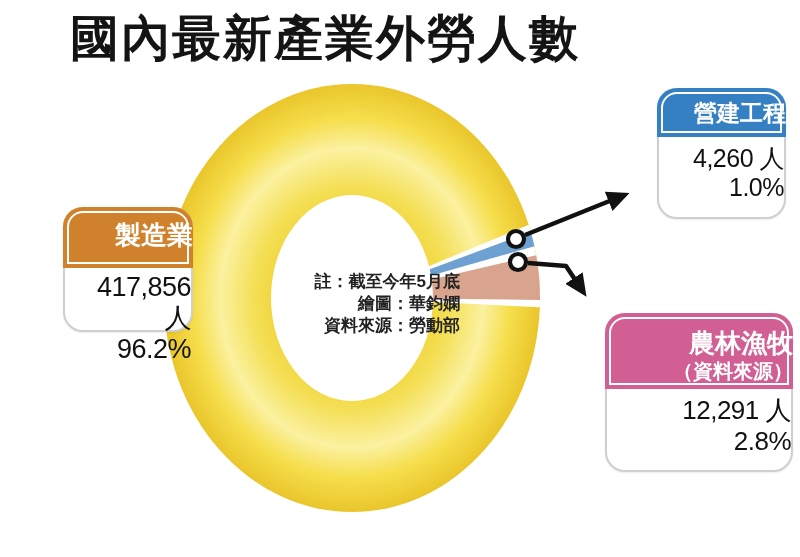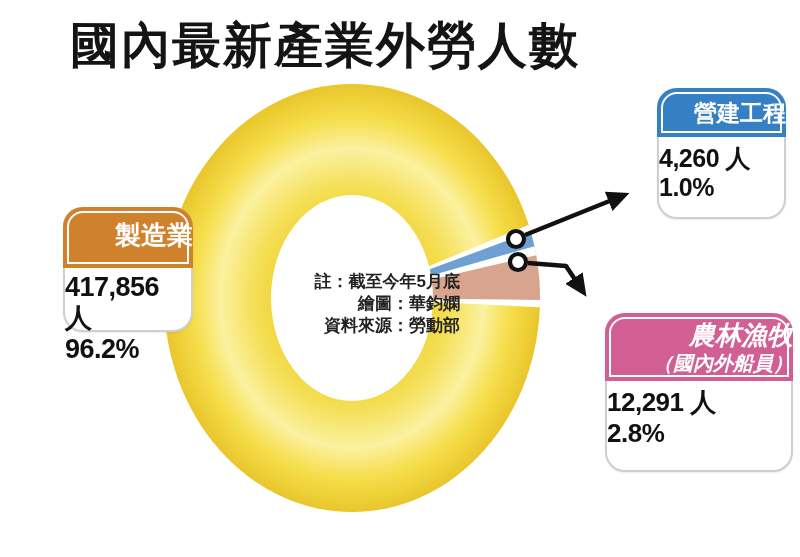--- a/index.html
+++ b/index.html
@@ -1,43 +1,43 @@
 <!DOCTYPE html>
 <html><head>
 <meta charset="utf-8">
 <style>
   html,body{margin:0;padding:0;background:#fff;width:800px;height:557px;overflow:hidden;
     font-family:"Liberation Sans","DejaVu Sans",sans-serif;}
   .stage{position:relative;width:800px;height:557px;background:#fff;}
 
-  .title{position:absolute;left:70px;top:13px;font-size:49px;font-weight:900;
+  .title{position:absolute;left:70px;top:6px;font-size:49px;font-weight:900;
     letter-spacing:2px;color:#141414;white-space:nowrap;}
 
   svg.donut{position:absolute;left:0;top:0;}
 
   .note{position:absolute;left:244px;top:271px;width:216px;text-align:right;
     font-size:17px;font-weight:bold;color:#222;line-height:22px;}
 
   .callout{position:absolute;background:#fff;border:2px solid #cfcfcf;border-radius:20px;
     box-shadow:0 1px 2px rgba(0,0,0,0.08);}
   .co-head{margin:-2px -2px 0 -2px;border-radius:20px 20px 0 0;background:var(--c);
     box-shadow:inset 0 0 0 4px var(--c), inset 0 0 0 6px #fff;
     color:#fff;font-weight:bold;text-align:right;}
-  .co-body{text-align:left;font-weight:bold;color:#111;letter-spacing:-0.5px;}
+  .co-body{text-align:right;font-weight:normal;color:#111;letter-spacing:-0.5px;}
 
   .co-manu{--c:#D0812B;left:63px;top:207px;width:126px;height:121px;}
   .co-manu .co-head{font-size:26px;padding:11px 0 15px 0;}
   .co-manu .co-body{font-size:27px;line-height:31px;padding-top:4px;}
 
   .co-constr{--c:#3580C2;left:657px;top:88px;width:125px;height:127px;}
   .co-constr .co-head{font-size:23px;padding:10px 0 8px 0;}
   .co-constr .co-body{font-size:25px;line-height:29px;padding-top:7px;}
 
   .co-agri{--c:#D25F94;left:605px;top:313px;width:184px;height:155px;}
-  .co-agri .co-head{font-size:26px;line-height:31px;padding:7px 0 5px 0;font-style:italic;}
+  .co-agri .co-head{font-size:26px;line-height:31px;padding:15px 0 5px 0;}
   .co-agri .co-head .sub{font-size:20px;line-height:25px;display:block;}
   .co-agri .co-body{font-size:26px;line-height:31px;padding-top:6px;}
 </style>
 </head>
 <body>
 
 <div class="stage">
 
   <div class="title">國內最新產業外勞人數</div>
 
@@ -89,21 +89,21 @@
     </div>
     <div class="co-body">
       <div>4,260 人</div>
       <div>1.0%</div>
     </div>
   </div>
 
   <div class="callout co-agri">
     <div class="co-head">
       <span>農林漁牧</span>
-      <span class="sub">（國內外船員）</span>
+      <span class="sub">（資料來源）</span>
     </div>
     <div class="co-body">
       <div>12,291 人</div>
       <div>2.8%</div>
     </div>
   </div>
 
 </div>
 
 </body></html>

